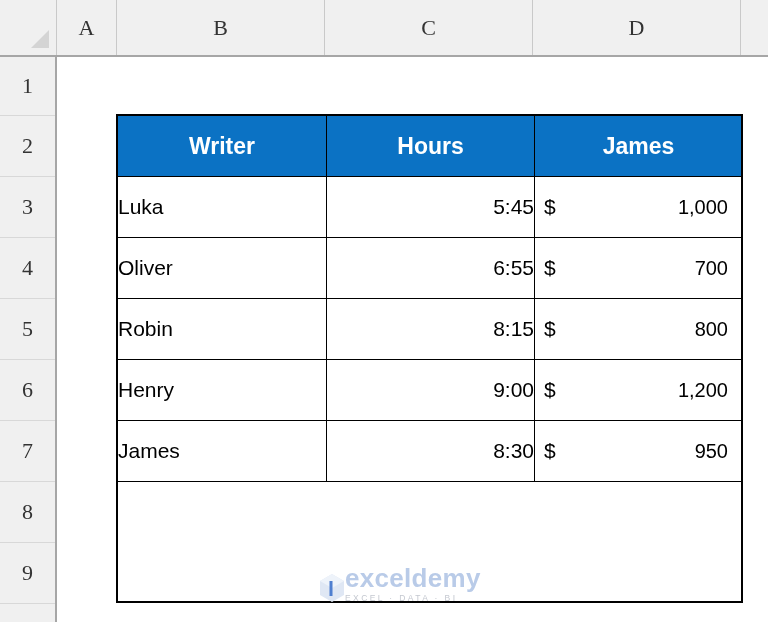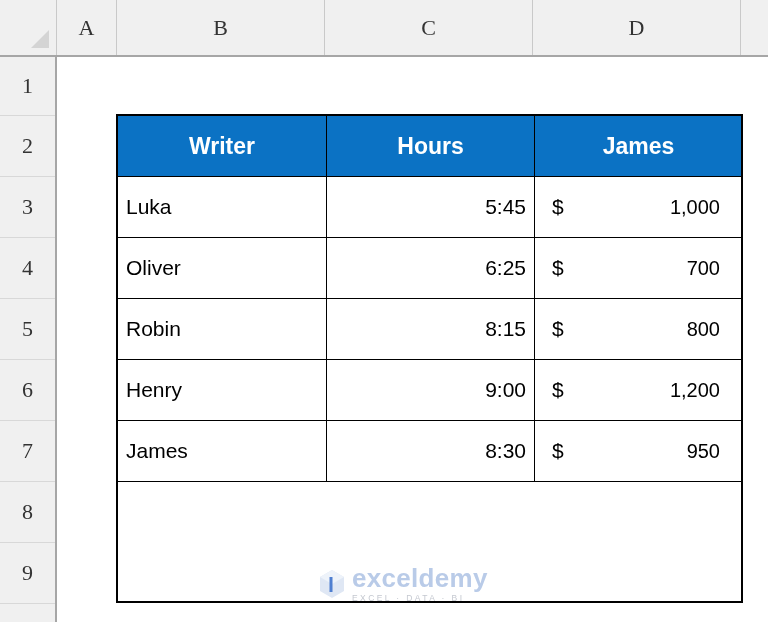--- a/index.html
+++ b/index.html
@@ -115,21 +115,21 @@
     width: 625px;
     border-collapse: collapse;
     table-layout: fixed;
     background: #ffffff;
   }
   #data-table th,
   #data-table td {
     border: 1px solid #000000;
     box-sizing: border-box;
     height: 61px;
-    padding: 0 8px;
+    padding: 0 0;
     font-size: 21px;
     color: #000000;
     font-family: "Liberation Sans", sans-serif;
     white-space: nowrap;
     overflow: hidden;
   }
   #data-table thead th {
     background: #0B72C4;
     color: #ffffff;
     font-weight: bold;
@@ -171,22 +171,21 @@
     height: 489px;
     border: 2px solid #000000;
     box-sizing: border-box;
     pointer-events: none;
   }
 
   
   .watermark {
     position: absolute;
     display: flex;
-    align-items: center;
-    gap: 7px;
+    align-items: flex-end;
     pointer-events: none;
     user-select: none;
   }
   #watermark-main {
     left: 260px;
     top: 506px;
     opacity: 1;
   }
   #watermark-faint {
     left: 70px;
@@ -309,21 +308,21 @@
             <td class="cell-hours">5:45</td>
             <td class="cell-paid">
               <div class="paid-inner">
                 <span class="paid-symbol">$</span>
                 <span class="paid-amount">1,000</span>
               </div>
             </td>
           </tr>
           <tr>
             <td class="cell-writer">Oliver</td>
-            <td class="cell-hours">6:25</td>
+            <td class="cell-hours">6:55</td>
             <td class="cell-paid">
               <div class="paid-inner">
                 <span class="paid-symbol">$</span>
                 <span class="paid-amount">700</span>
               </div>
             </td>
           </tr>
           <tr>
             <td class="cell-writer">Robin</td>
             <td class="cell-hours">8:15</td>

